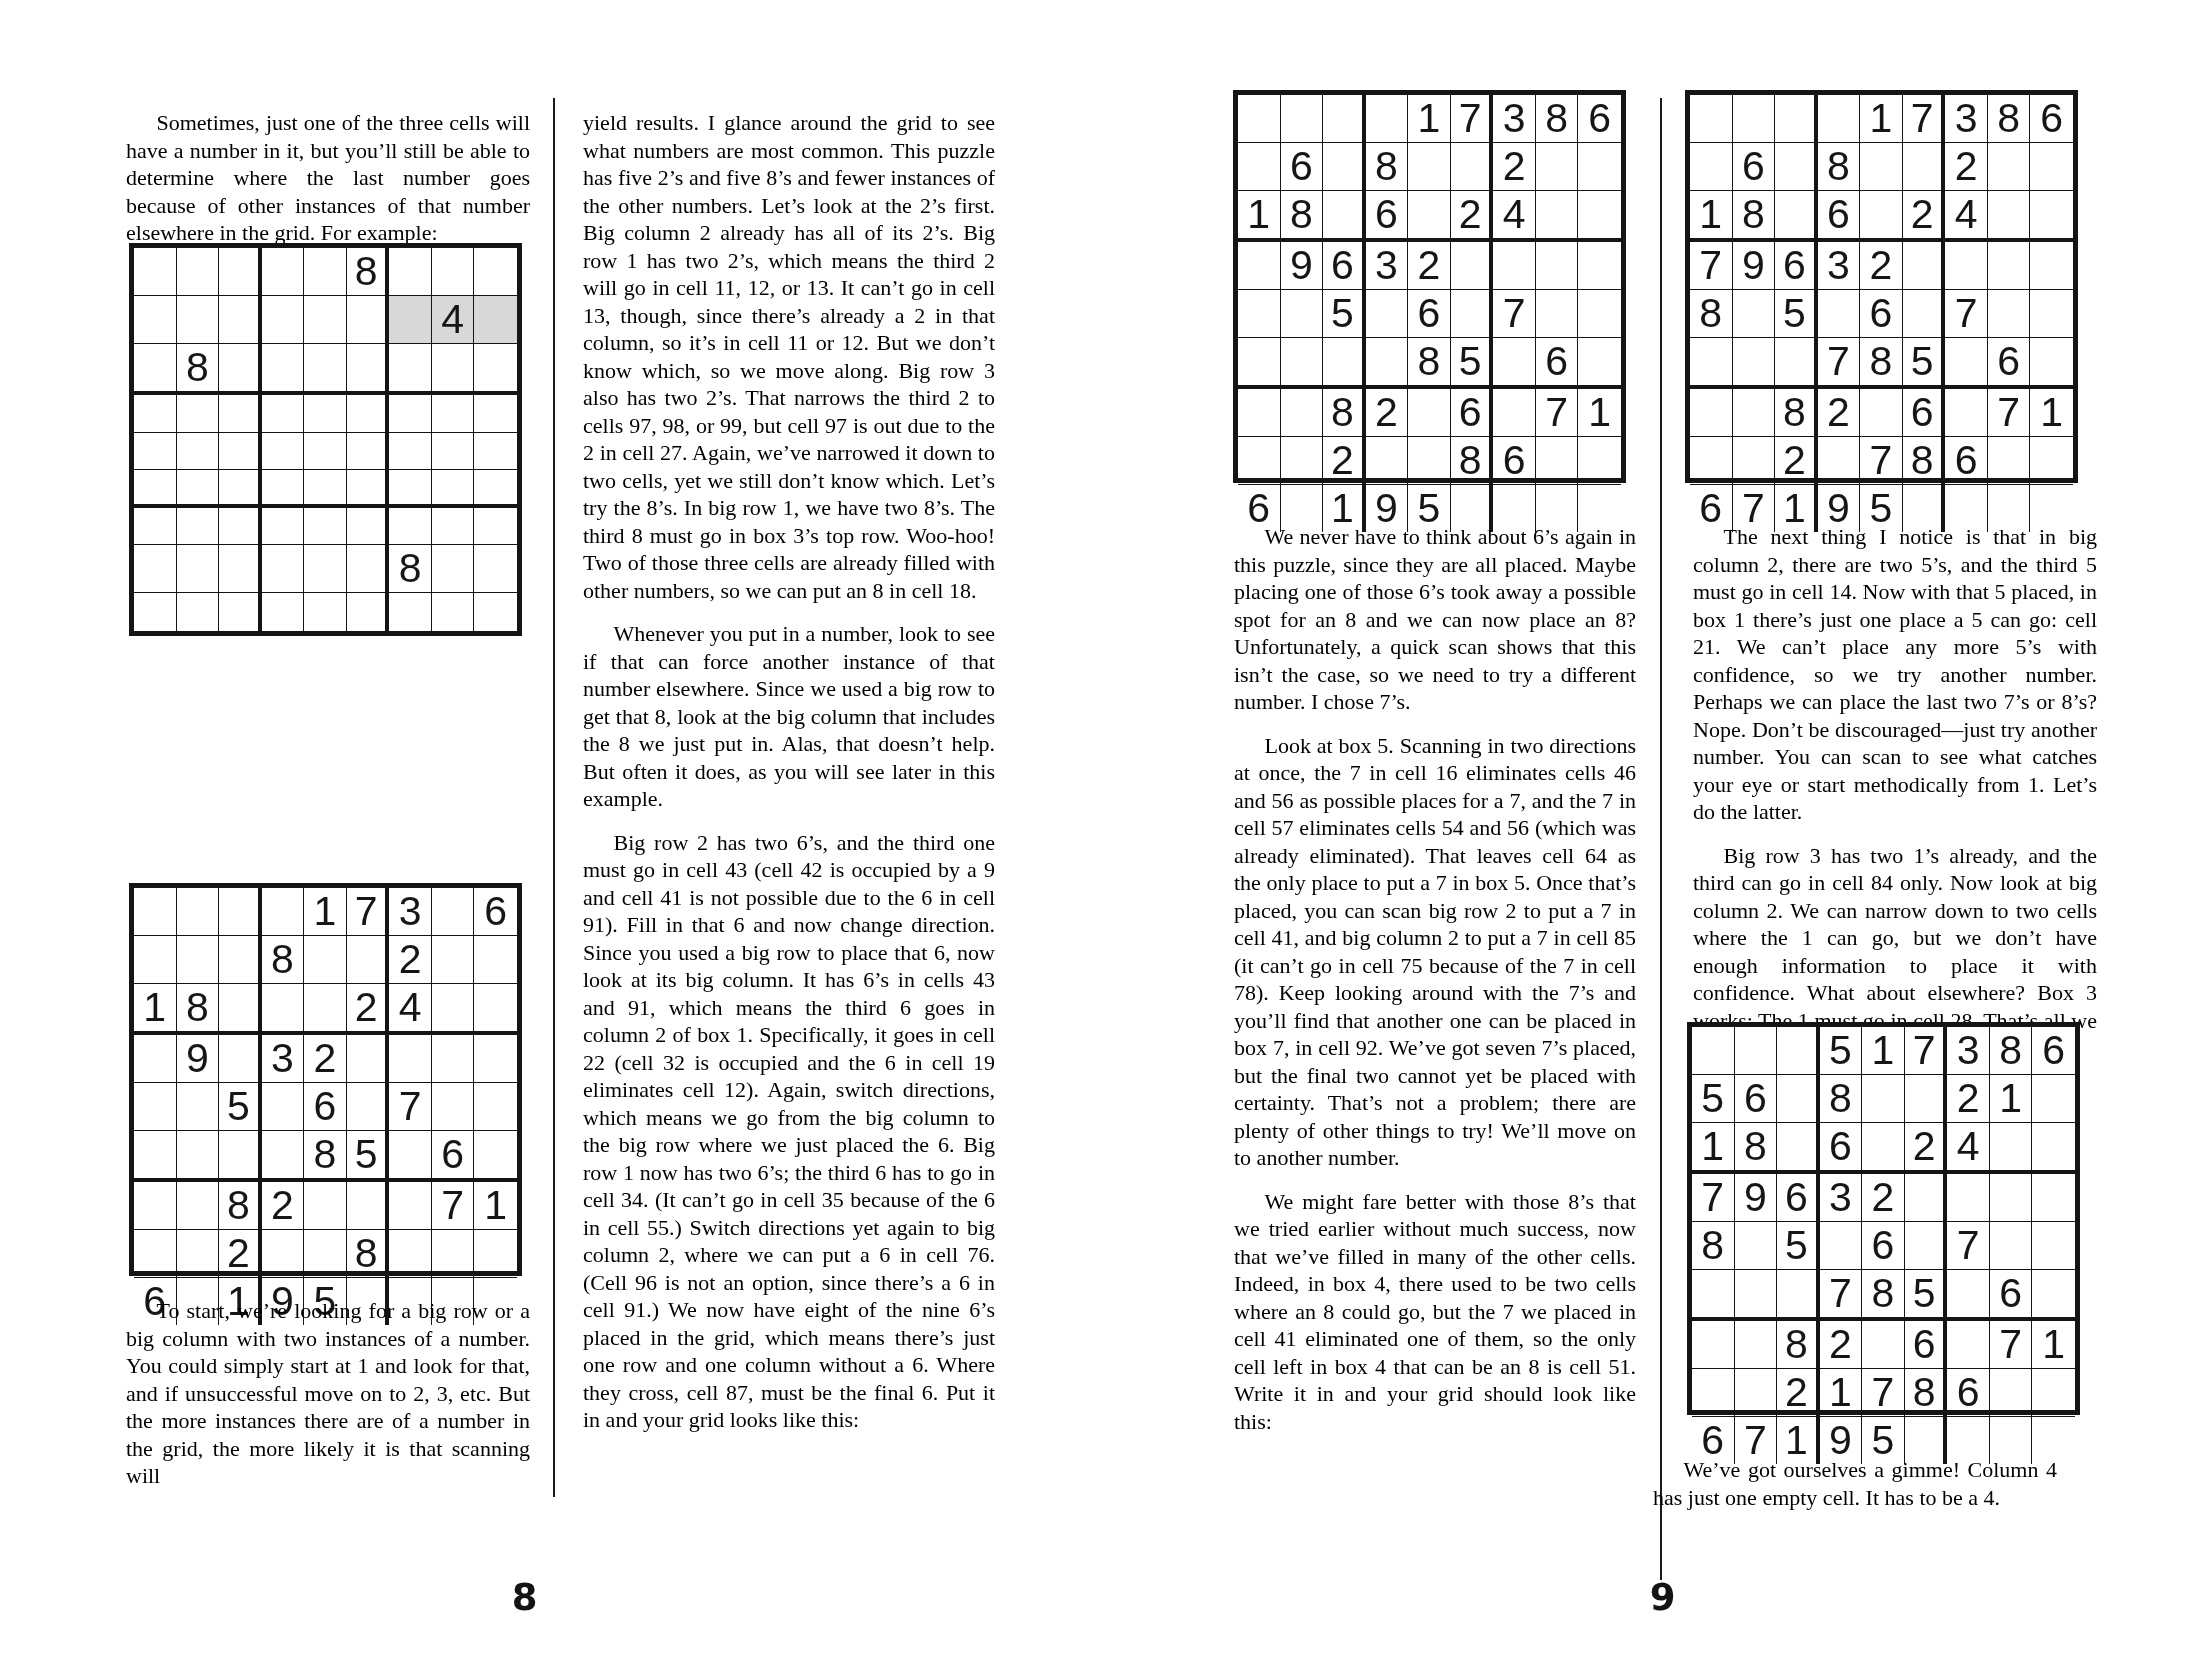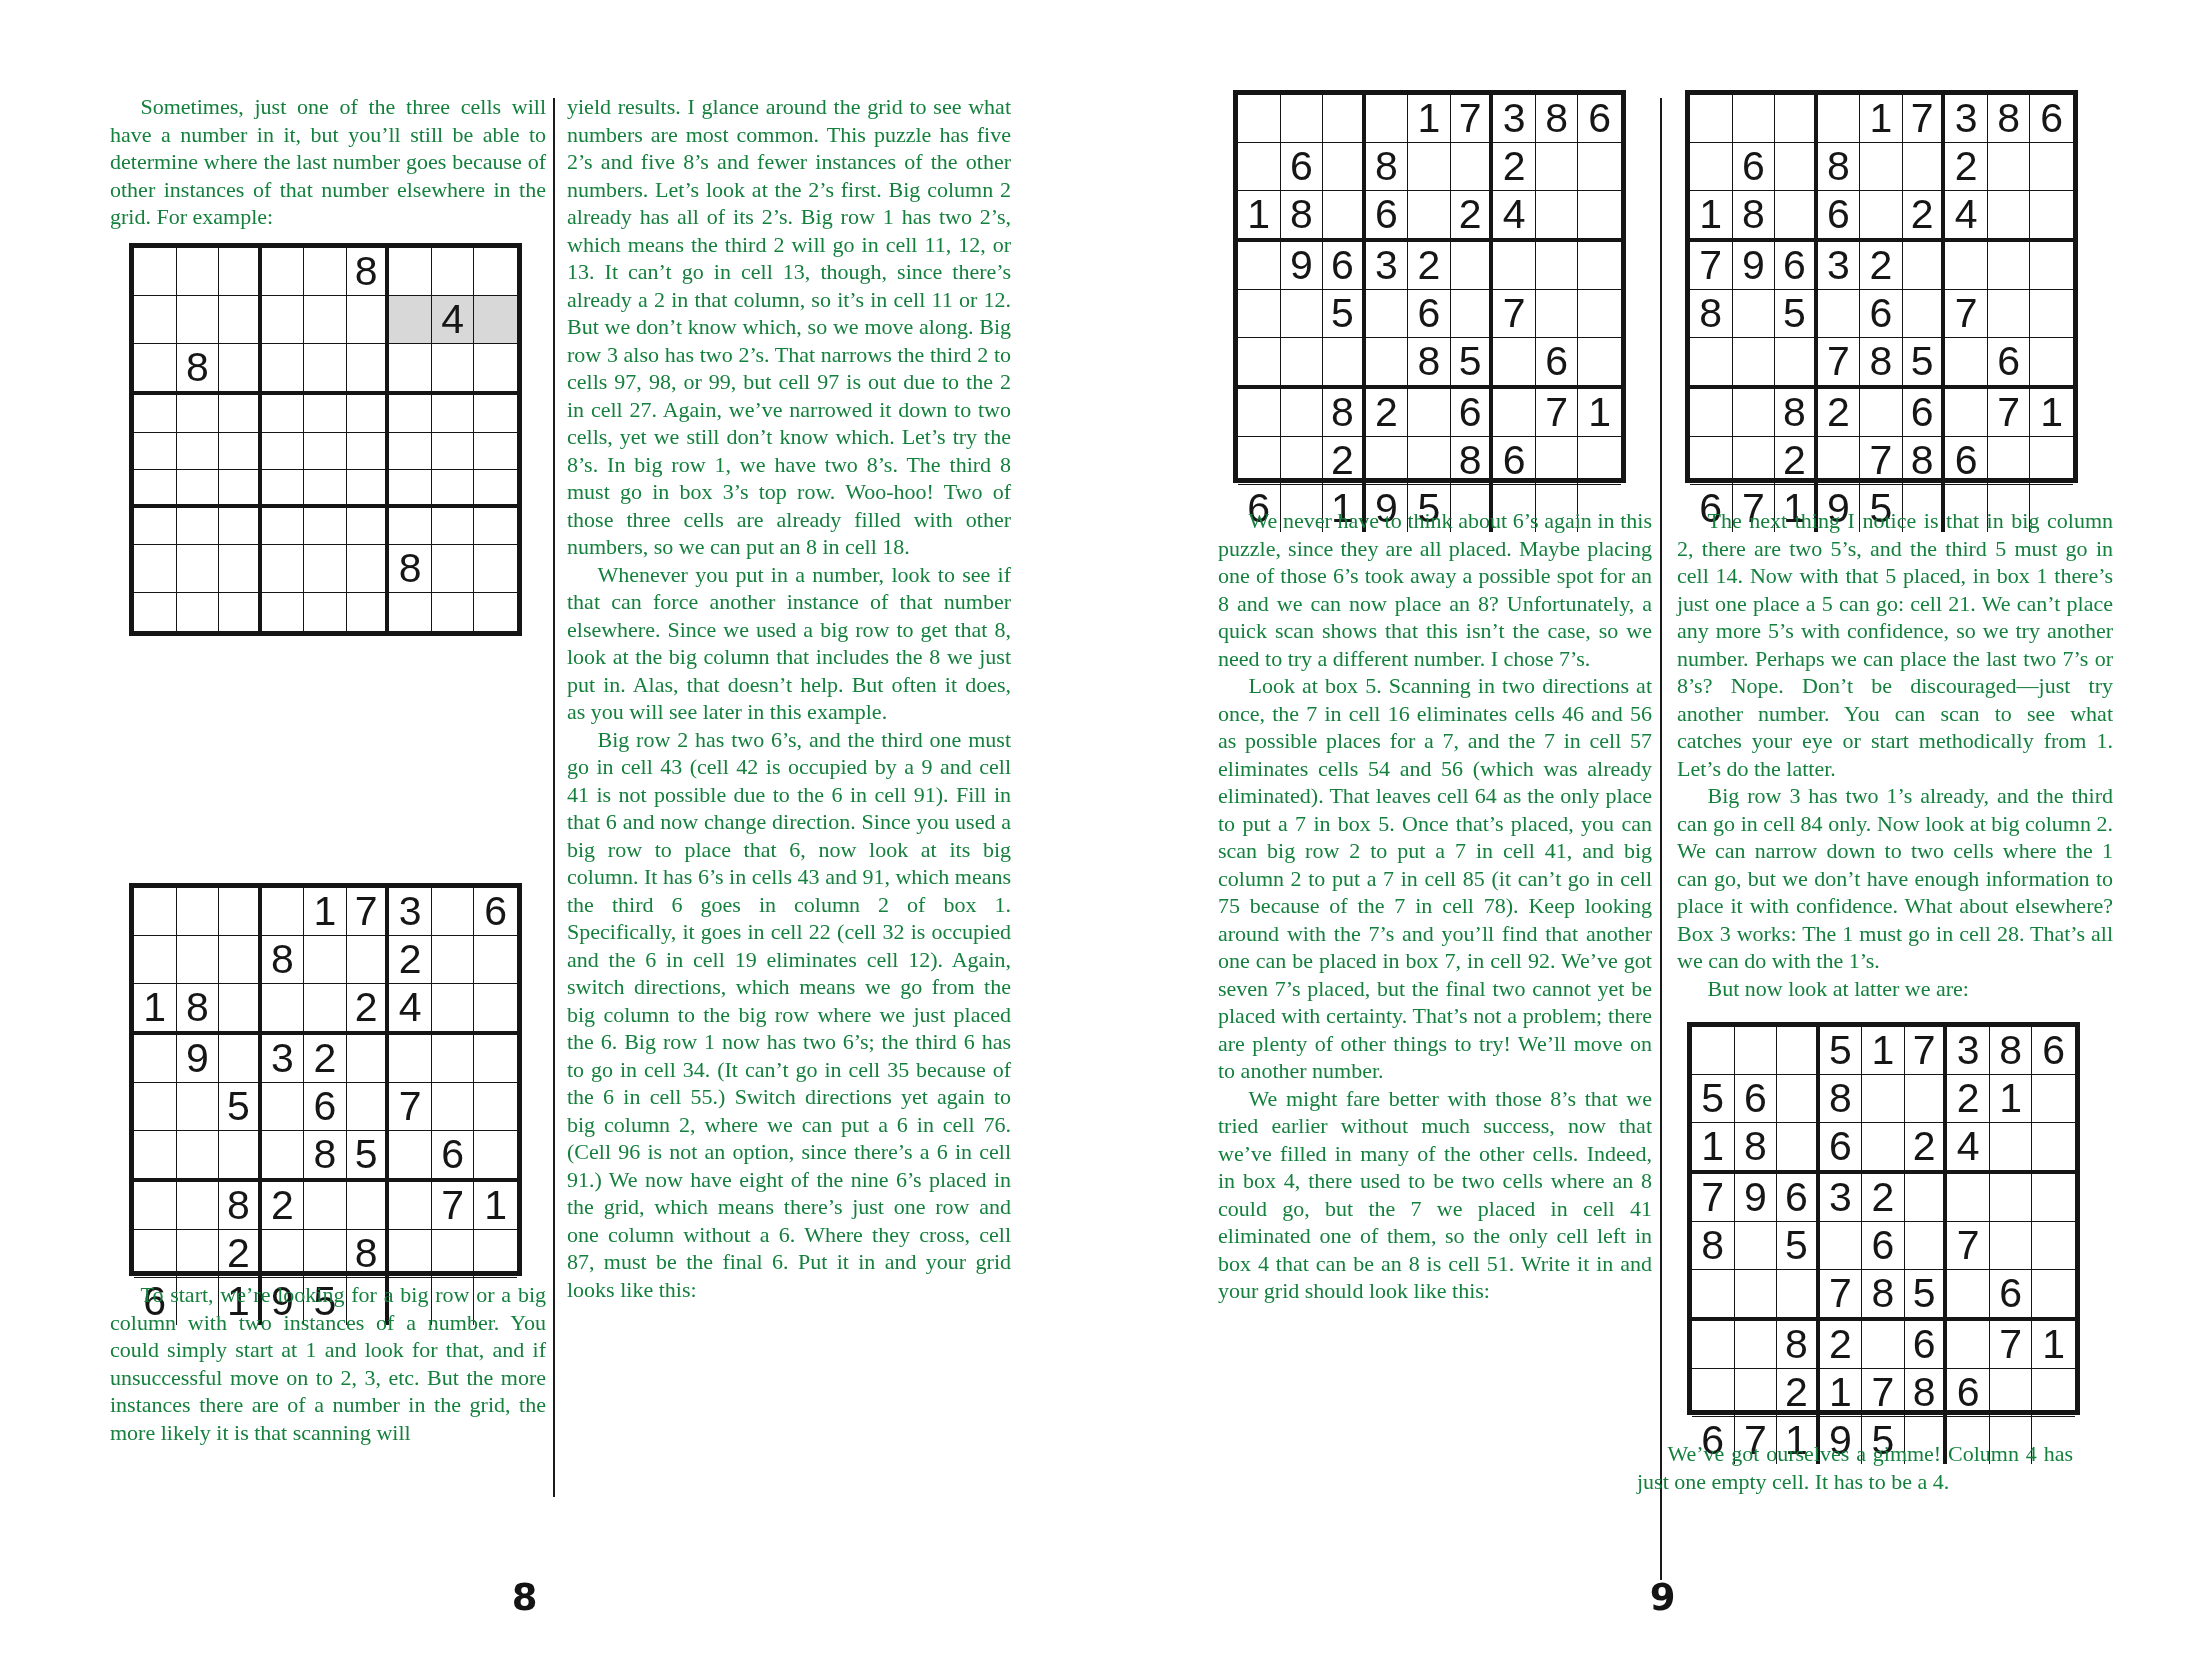--- a/index.html
+++ b/index.html
@@ -1,18 +1,18 @@
 <!DOCTYPE html>
 <html style="font-size:13.6px"><head>
 <meta charset="utf-8">
 <style>
   html,body{margin:0;padding:0;background:#ffffff;}
   body{width:2205px;height:1665px;position:relative;font-family:"Liberation Serif",serif;color:#1d1d1d;}
   .tblock{position:absolute;}
-  .tblock p{margin:0;text-align:justify;font-size:22px;line-height:27.5px;color:#15803d;}
+  .tblock p{margin:16px;text-align:justify;font-size:22px;line-height:27.5px;color:#000000;}
   .tblock p.ind{text-indent:30.5px;}
   .vrule{position:absolute;width:1.7px;background:#1a1a1a;}
   #rule-p8{left:553px;top:98px;height:1399px;}
   #rule-p9{left:1660px;top:98px;height:1482px;}
   .sudoku{position:absolute;width:383px;height:383px;border:5.1px solid #151515;background:#fff;
           display:grid;grid-template-columns:repeat(9,1fr);grid-template-rows:repeat(9,1fr);}
   .cell{border-right:1.7px solid #151515;border-bottom:1.7px solid #151515;
         display:flex;align-items:center;justify-content:center;
         font-family:"Liberation Sans",sans-serif;font-size:41px;color:#161616;}
   .cell.br{border-right-width:4.2px;}

